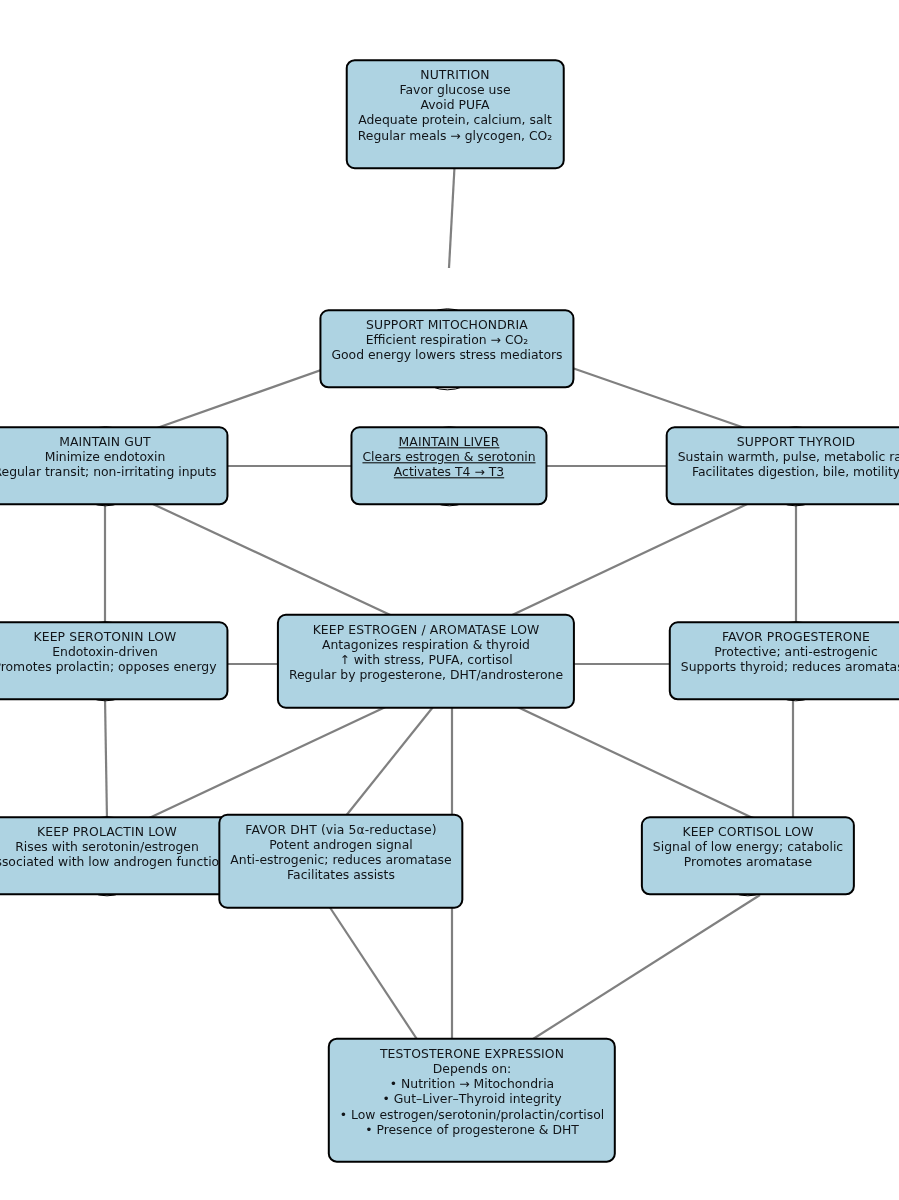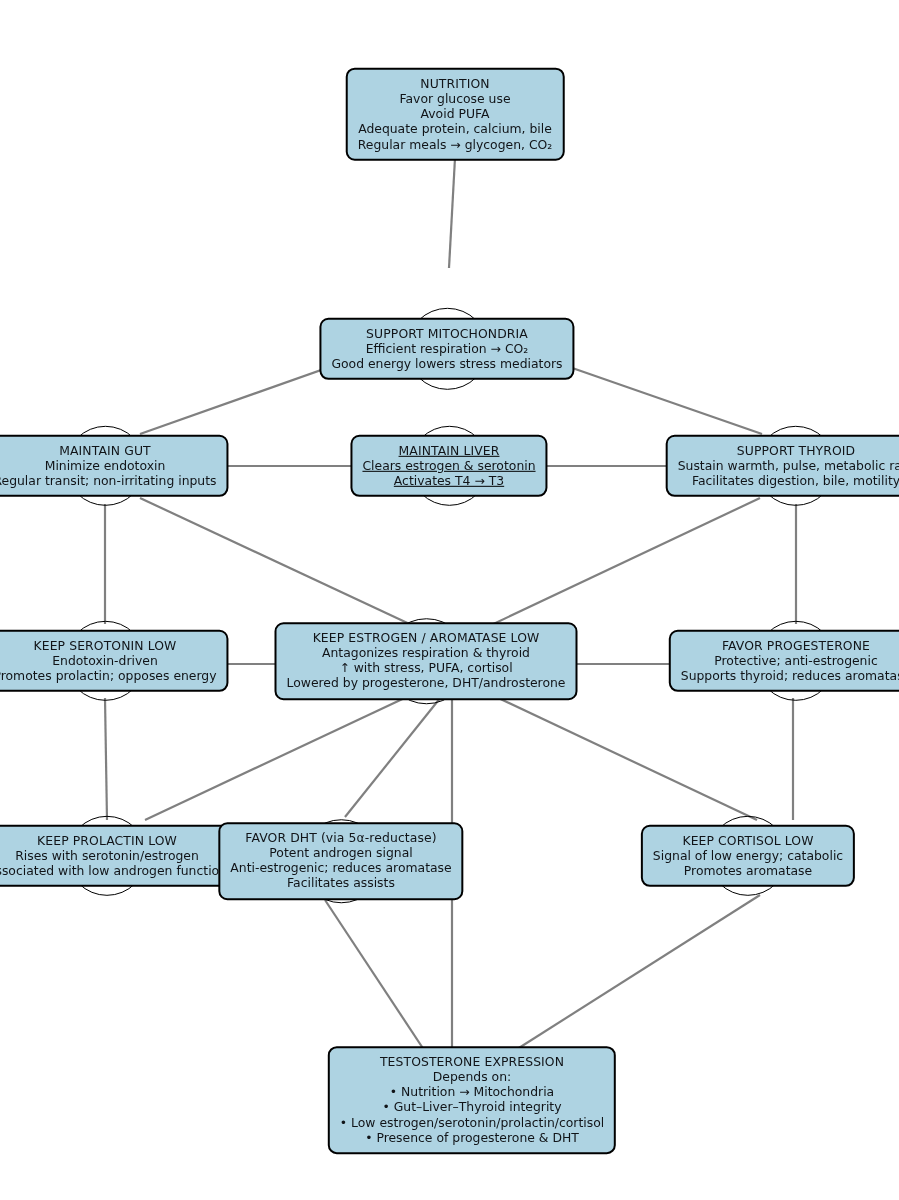--- a/index.html
+++ b/index.html
@@ -42,21 +42,21 @@
     background: transparent;
     z-index: 1;
   }
   .node-box {
     position: relative;
     z-index: 2;
     box-sizing: border-box;
     background: #aed3e2;
     border: 2.6px solid #000000;
     border-radius: 9px;
-    padding: 6px 10px 7px 10px;
+    padding: 6px 10px 24px 10px;
     text-align: center;
     color: #111418;
     line-height: 1.22;
     font-size: 12.4px;
     white-space: nowrap;
   }
   .node-title {
     display: block;
     letter-spacing: 0.1px;
   }
@@ -89,21 +89,21 @@
       <line x1="452" y1="697" x2="452" y2="1062" stroke="#808080" stroke-width="2.2"></line>
       <line x1="760" y1="895" x2="492" y2="1065" stroke="#808080" stroke-width="2.2"></line>
     </svg>
   <div id="node-layer">
       <div class="node" style="left: 455px; top: 114px;">
         <div class="node-halo" style="width: 88px; height: 88px;"></div>
         <div class="node-box">
           <span class="node-title node-line">NUTRITION</span>
           <span class="node-line">Favor glucose use</span>
           <span class="node-line">Avoid PUFA</span>
-          <span class="node-line">Adequate protein, calcium, bile</span>
+          <span class="node-line">Adequate protein, calcium, salt</span>
           <span class="node-line">Regular meals → glycogen, CO₂</span>
         </div>
       </div>
       <div class="node" style="left: 447px; top: 305px; margin-top: 44px;">
         <div class="node-halo" style="width: 80px; height: 80px;"></div>
         <div class="node-box">
           <span class="node-title node-line">SUPPORT MITOCHONDRIA</span>
           <span class="node-line">Efficient respiration → CO₂</span>
           <span class="node-line">Good energy lowers stress mediators</span>
         </div>
@@ -139,21 +139,21 @@
           <span class="node-line">Endotoxin-driven</span>
           <span class="node-line">Promotes prolactin; opposes energy</span>
         </div>
       </div>
       <div class="node" style="left: 426px; top: 661px;">
         <div class="node-halo" style="width: 84px; height: 84px;"></div>
         <div class="node-box">
           <span class="node-title node-line">KEEP ESTROGEN / AROMATASE LOW</span>
           <span class="node-line">Antagonizes respiration &amp; thyroid</span>
           <span class="node-line">↑ with stress, PUFA, cortisol</span>
-          <span class="node-line">Lowered by progesterone, DHT/androsterone</span>
+          <span class="node-line">Regular by progesterone, DHT/androsterone</span>
         </div>
       </div>
       <div class="node" style="left: 796px; top: 661px;">
         <div class="node-halo" style="width: 78px; height: 78px;"></div>
         <div class="node-box">
           <span class="node-title node-line">FAVOR PROGESTERONE</span>
           <span class="node-line">Protective; anti-estrogenic</span>
           <span class="node-line">Supports thyroid; reduces aromatase</span>
         </div>
       </div>

